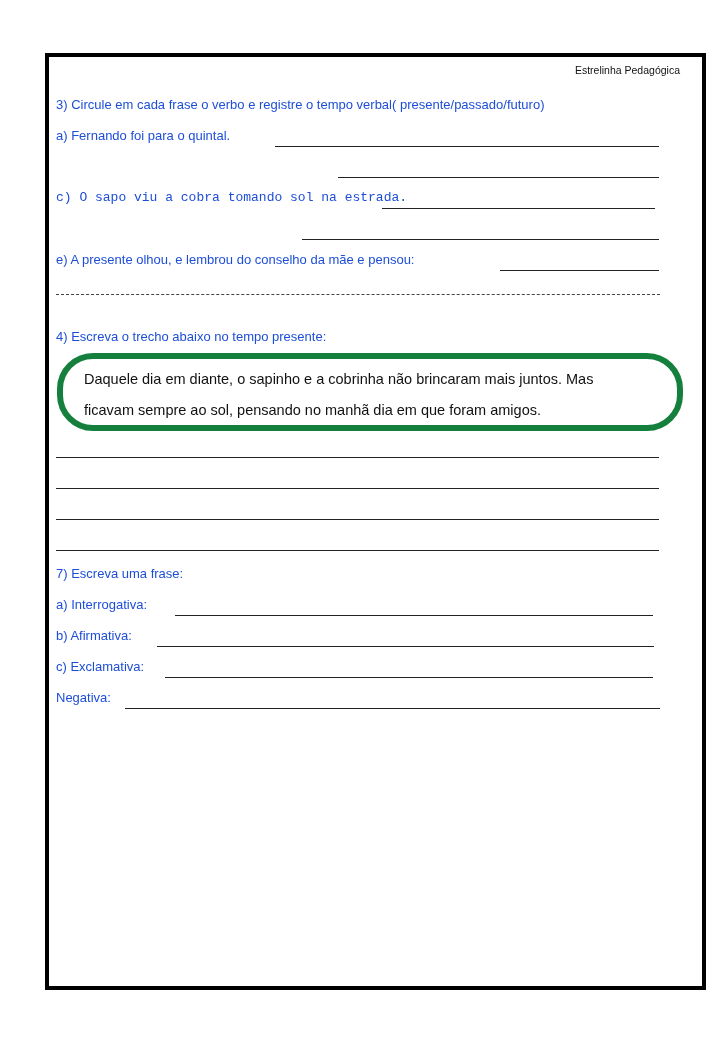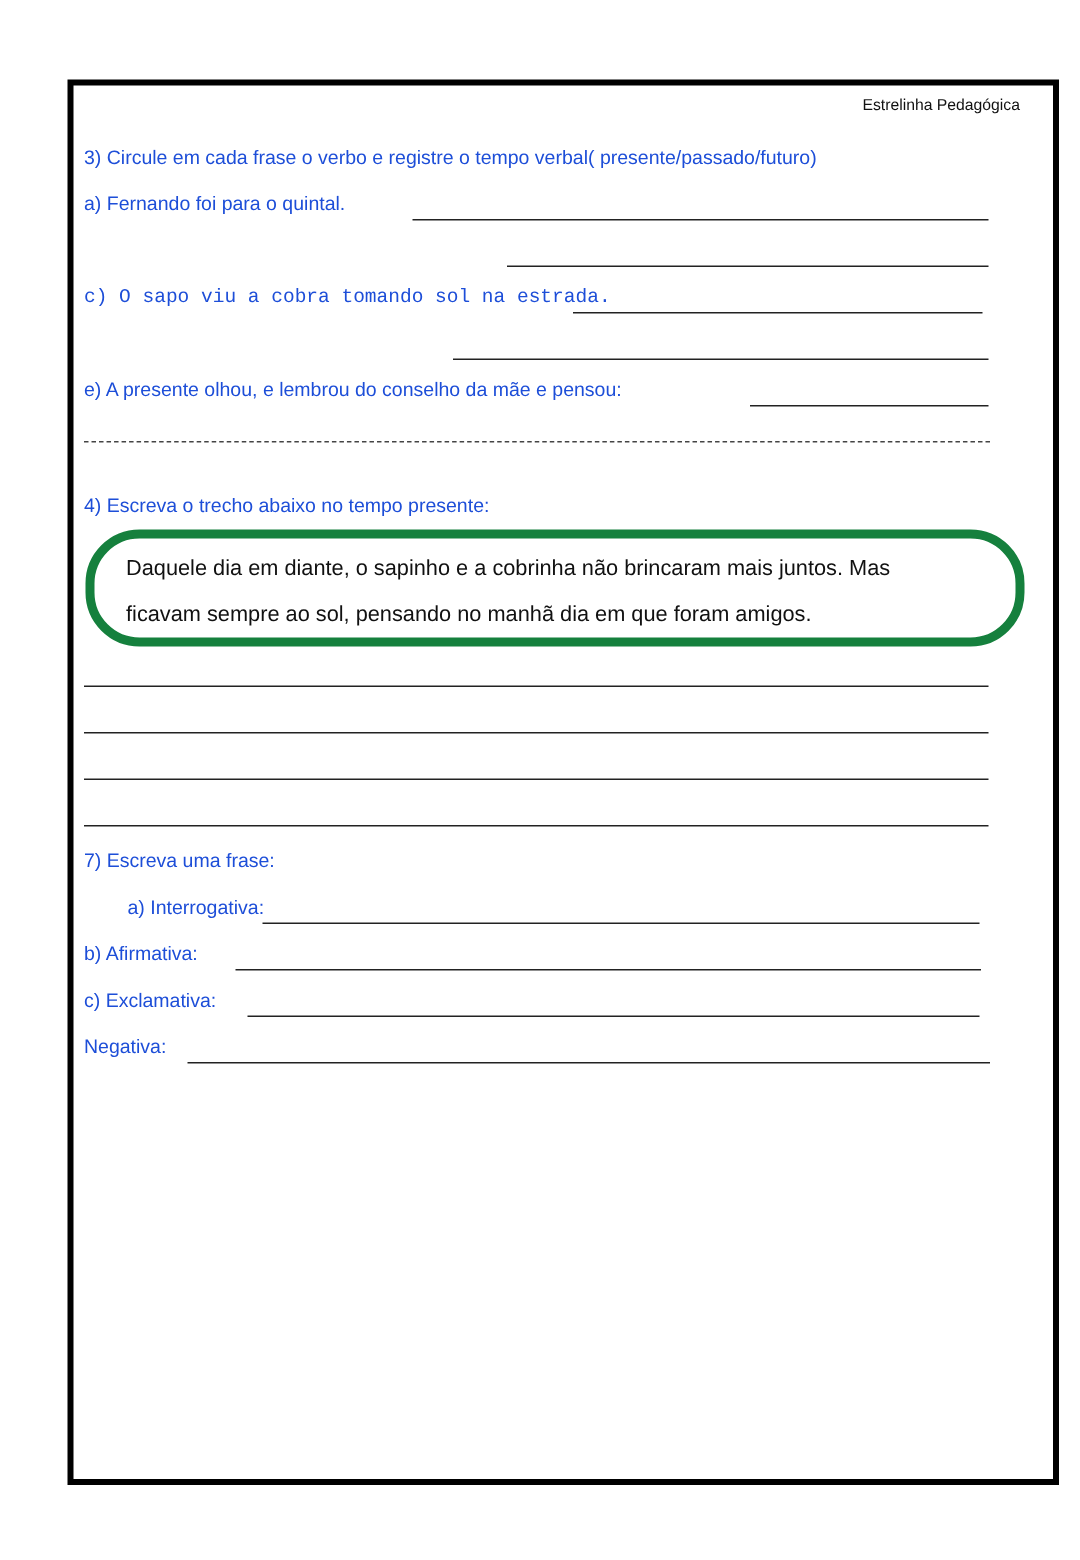--- a/index.html
+++ b/index.html
@@ -47,21 +47,21 @@
     <div class="t" style="top:43px;">ficavam sempre ao sol, pensando no manhã dia em que foram amigos.</div>
   </div>
 
   <div class="full" style="top:400px;"></div>
   <div class="full" style="top:431px;"></div>
   <div class="full" style="top:462px;"></div>
   <div class="full" style="top:493px;"></div>
 
   <div class="line" style="top:509px;">7) Escreva uma frase:</div>
 
-  <div class="line" style="top:540px;margin-left:29px;">a) Interrogativa:</div>
+  <div class="line" style="top:540px;">a) Interrogativa:</div>
   <div class="blank" style="left:126px; width:478px; top:558px;"></div>
 
   <div class="line" style="top:571px;">b) Afirmativa:</div>
   <div class="blank" style="left:108px; width:497px; top:589px;"></div>
 
   <div class="line" style="top:602px;">c) Exclamativa:</div>
   <div class="blank" style="left:116px; width:488px; top:620px;"></div>
 
   <div class="line" style="top:633px;">Negativa:</div>
   <div class="blank" style="left:76px; width:535px; top:651px;"></div>

